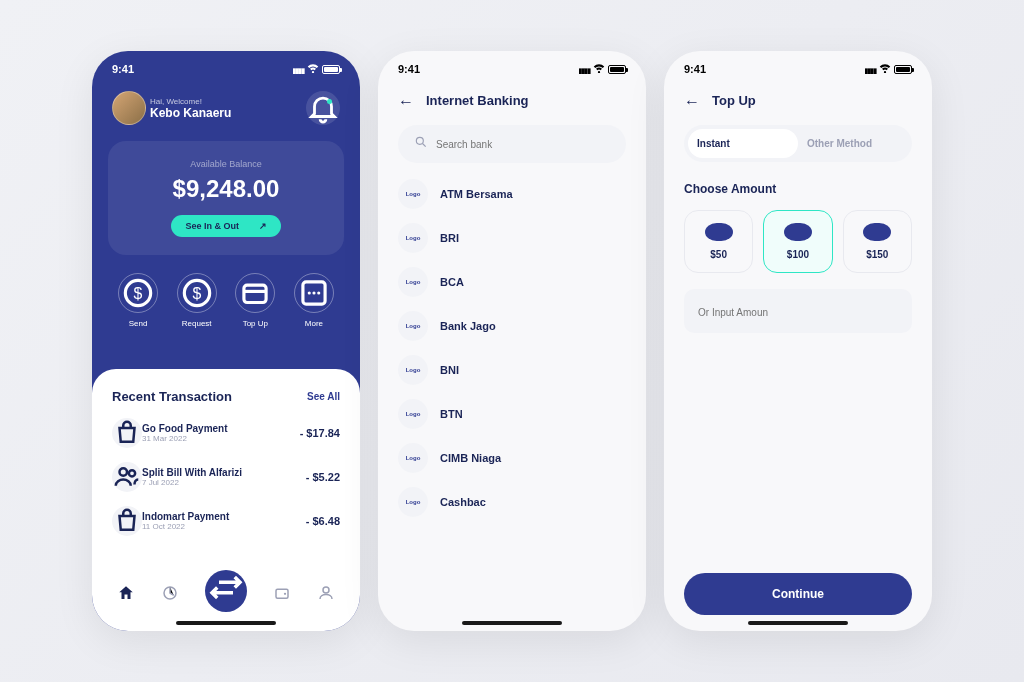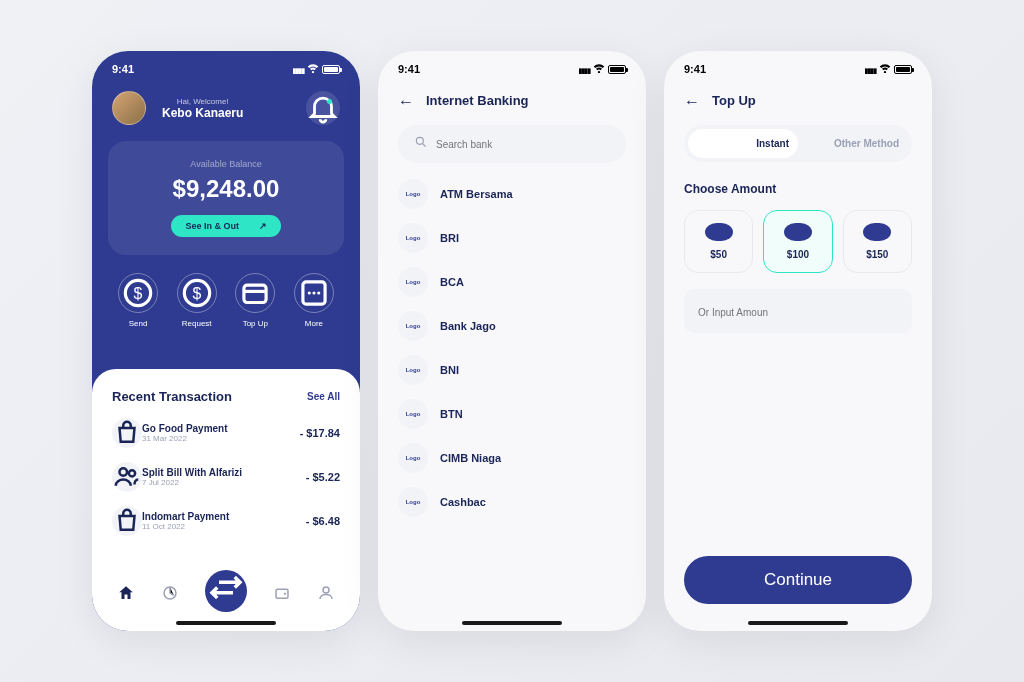--- a/index.html
+++ b/index.html
@@ -11,21 +11,21 @@
 .status-bar.light { color: #000; }
 .status-icons { display: flex; gap: 3px; align-items: center; }
 .signal,.wifi,.battery { display: inline-block; }
 .signal::before { content: "▮▮▮▮"; font-size: 7px; letter-spacing: -1px; }
 .battery { width: 18px; height: 9px; border: 1px solid currentColor; border-radius: 2px; position: relative; }
 .battery::after { content: ""; position: absolute; right: -3px; top: 2px; width: 2px; height: 4px; background: currentColor; border-radius: 0 1px 1px 0; }
 .battery::before { content: ""; position: absolute; left: 1px; top: 1px; right: 1px; bottom: 1px; background: currentColor; border-radius: 1px; }
 
 
 .s1-header { display: flex; justify-content: space-between; align-items: center; padding: 8px 20px 16px; }
-.user { display: flex; align-items: center; gap: 16px; text-align: center; }
+.user { display: flex; align-items: center; gap: 4px; }
 .avatar { width: 34px; height: 34px; border-radius: 50%; background: linear-gradient(135deg,#d4a574,#8b6f47); border: 1.5px solid rgba(255,255,255,0.3); }
 .user-text { color: #fff; }
 .greeting { font-size: 8px; opacity: 0.7; }
 .username { font-size: 12px; font-weight: 700; }
 .bell-btn { width: 34px; height: 34px; border-radius: 50%; background: rgba(255,255,255,0.12); display: flex; align-items: center; justify-content: center; color: #fff; position: relative; }
 .bell-btn::after { content: ""; position: absolute; top: 8px; right: 8px; width: 5px; height: 5px; background: #2ee6c5; border-radius: 50%; }
 .balance-card { margin: 0 16px; background: rgba(255,255,255,0.08); border-radius: 18px; padding: 18px; text-align: center; }
 .balance-label { color: rgba(255,255,255,0.5); font-size: 9px; margin-bottom: 6px; }
 .balance-amount { color: #fff; font-size: 24px; font-weight: 700; }
 .see-btn { display: inline-flex; align-items: center; gap: 20px; background: #2ee6c5; color: #1a2456; font-size: 9px; font-weight: 600; padding: 6px 14px; border-radius: 14px; margin-top: 12px; }
@@ -56,32 +56,32 @@
 .search-bar { margin: 0 20px 16px; background: #f2f3f7; border-radius: 22px; padding: 10px 16px; display: flex; align-items: center; gap: 8px; }
 .search-bar input { border: none; background: transparent; font-size: 10px; color: #9ca0b5; outline: none; flex: 1; }
 .search-icon { color: #9ca0b5; }
 .bank-list { padding: 0 20px; }
 .bank-item { display: flex; align-items: center; gap: 12px; margin-bottom: 14px; }
 .bank-logo { width: 30px; height: 30px; border-radius: 50%; background: #f2f3f7; display: flex; align-items: center; justify-content: center; font-size: 6px; color: #2f3b91; font-weight: 700; }
 .bank-name { font-size: 11px; font-weight: 700; color: #1a2456; }
 
 
 .tab-pill { margin: 0 20px 20px; background: #f2f3f7; border-radius: 22px; padding: 4px; display: flex; }
-.tab { flex: 1; text-align: right; padding: 9px; font-size: 10px; font-weight: 600; color: #9ca0b5; border-radius: 18px; }
+.tab { flex: 1; text-align: left; padding: 9px; font-size: 10px; font-weight: 600; color: #9ca0b5; border-radius: 18px; }
 .tab.active { background: #fff; color: #1a2456; }
 .section-title { padding: 0 20px 14px; font-size: 12px; font-weight: 700; color: #1a2456; }
 .amounts { display: flex; gap: 10px; padding: 0 20px 16px; }
 .amount-card { flex: 1; border: 1.5px solid #e8e9ef; border-radius: 14px; padding: 12px 16px; text-align: center; }
 .amount-card.selected { border-color: #2ee6c5; background: #f0fdfb; }
 .coin { width: 28px; height: 18px; background: #2f3b91; border-radius: 50% / 60%; margin: 0 auto 8px; position: relative; }
 .coin.selected { background: #2f3b91; }
 .amount-val { font-size: 10px; font-weight: 700; color: #1a2456; }
 .input-field { margin: 0 20px; background: #f2f3f7; border-radius: 10px; padding: 13px 14px; }
 .input-field input { border: none; background: transparent; font-size: 10px; color: #9ca0b5; outline: none; width: 100%; }
-.continue-btn { position: absolute; bottom: 27px; left: 20px; right: 20px; background: #2f3b91; color: #fff; text-align: center; padding: 14px; border-radius: 24px; font-size: 17px; font-weight: 400; }
+.continue-btn { position: absolute; bottom: 16px; left: 20px; right: 20px; background: #2f3b91; color: #fff; text-align: center; padding: 14px; border-radius: 24px; font-size: 12px; font-weight: 700; }
 
 svg { width: 100%; height: 100%; }
 </style>
 </head>
 <body>
 
 <div class="phone dark-top">
   <div class="status-bar dark">
     <span>9:41</span>
     <div class="status-icons">

